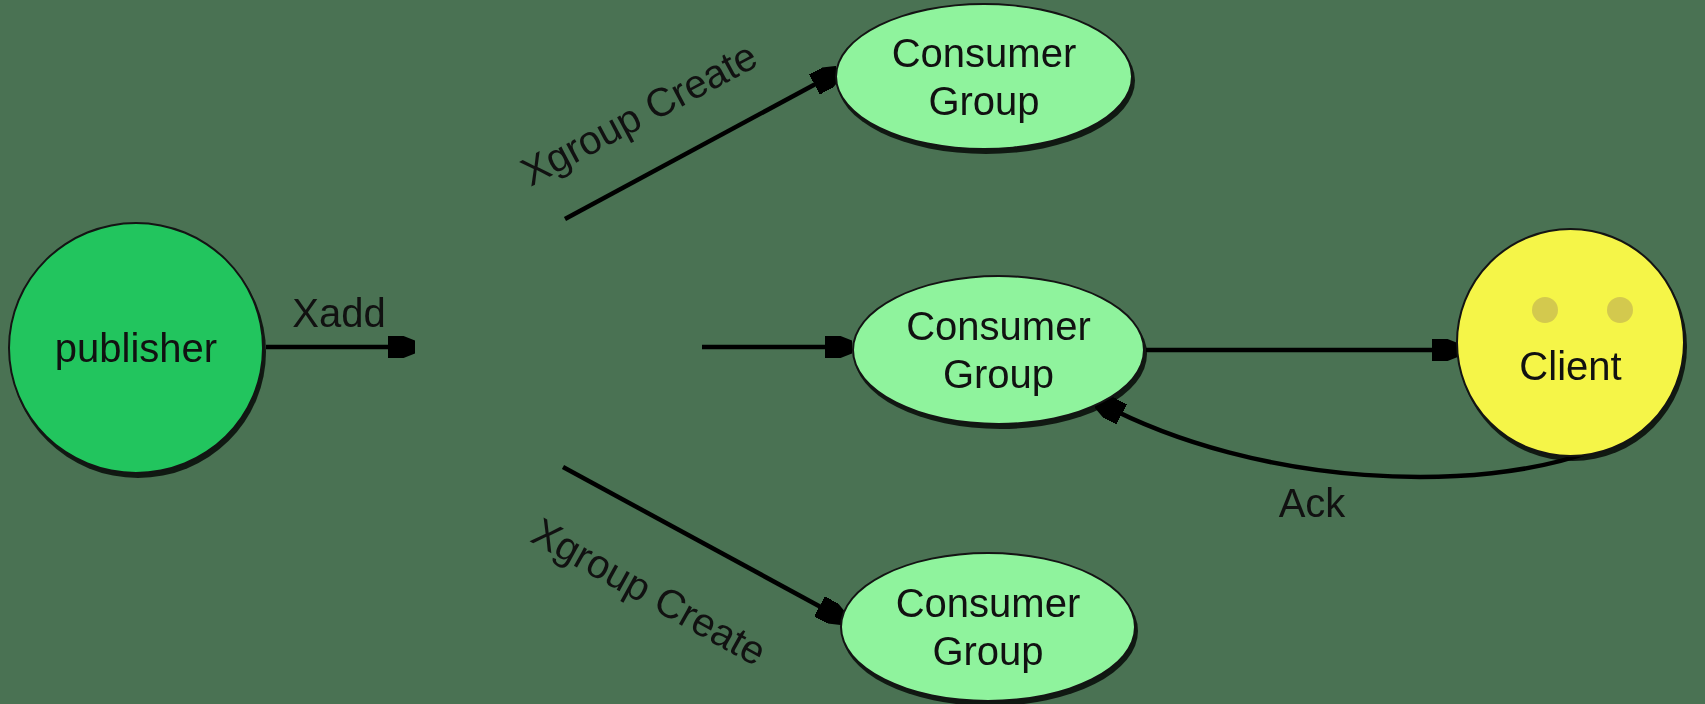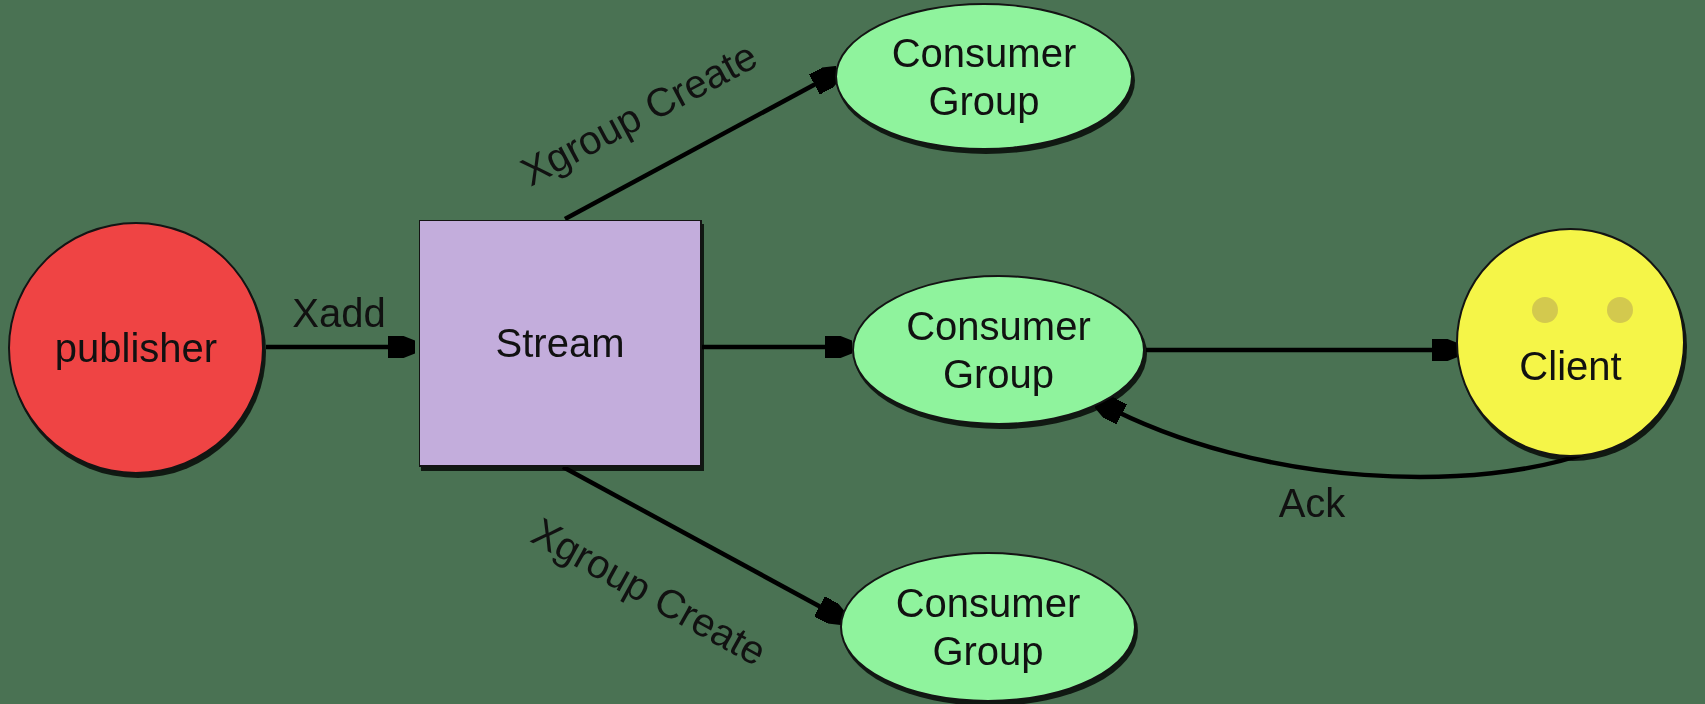--- a/index.html
+++ b/index.html
@@ -63,27 +63,24 @@
       </marker>
     </defs>
     <line x1="266" y1="347" x2="412" y2="347" marker-end="url(#ah)"></line>
     <line x1="565" y1="219" x2="836" y2="73" marker-end="url(#ah)"></line>
     <line x1="702" y1="347" x2="849" y2="347" marker-end="url(#ah)"></line>
     <line x1="563" y1="467" x2="841" y2="618" marker-end="url(#ah)"></line>
     <line x1="1146" y1="350" x2="1456" y2="350" marker-end="url(#ah)"></line>
     <path d="M1595,450 C1480,494 1260,488 1100,403" marker-end="url(#ah)"></path>
   </svg>
 
-  <div class="node round publisher" style="background-color: #ef4444;">
+  <div class="node round publisher" style="background-color: #22c55e;">
     <span class="node-label">publisher</span>
   </div>
 
-  <div class="node stream" style="background-color: rgb(195, 173, 220);">
-    <span class="node-label">Stream</span>
-  </div>
 
   <div class="node round cg cg-top" style="background-color: rgb(143, 243, 157);">
     <span class="node-label">Consumer Group</span>
   </div>
 
   <div class="node round cg cg-middle" style="background-color: rgb(143, 243, 157);">
     <span class="node-label">Consumer Group</span>
   </div>
 
   <div class="node round cg cg-bottom" style="background-color: rgb(143, 243, 157);">

